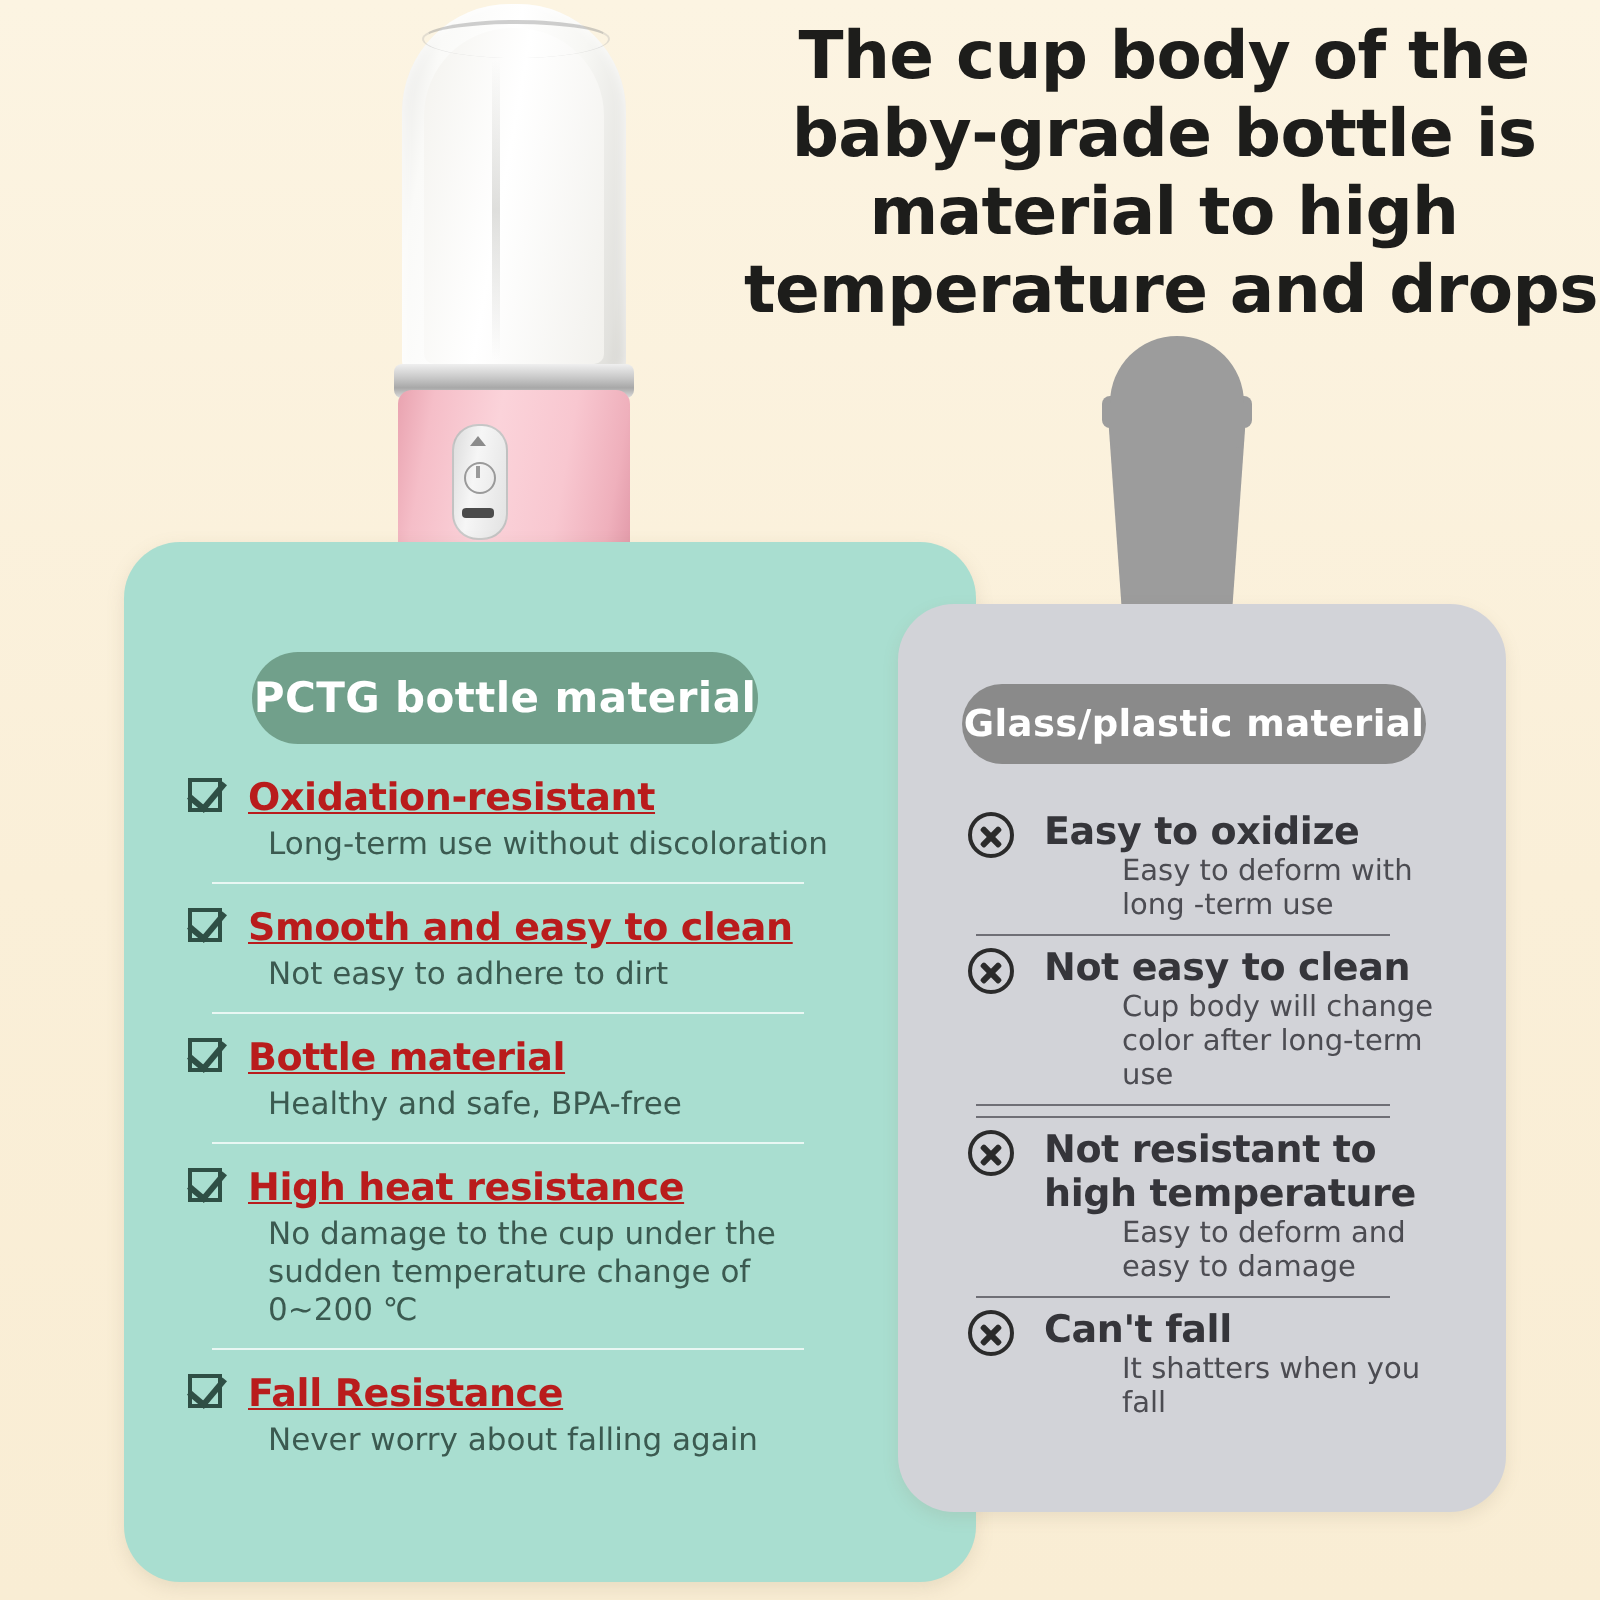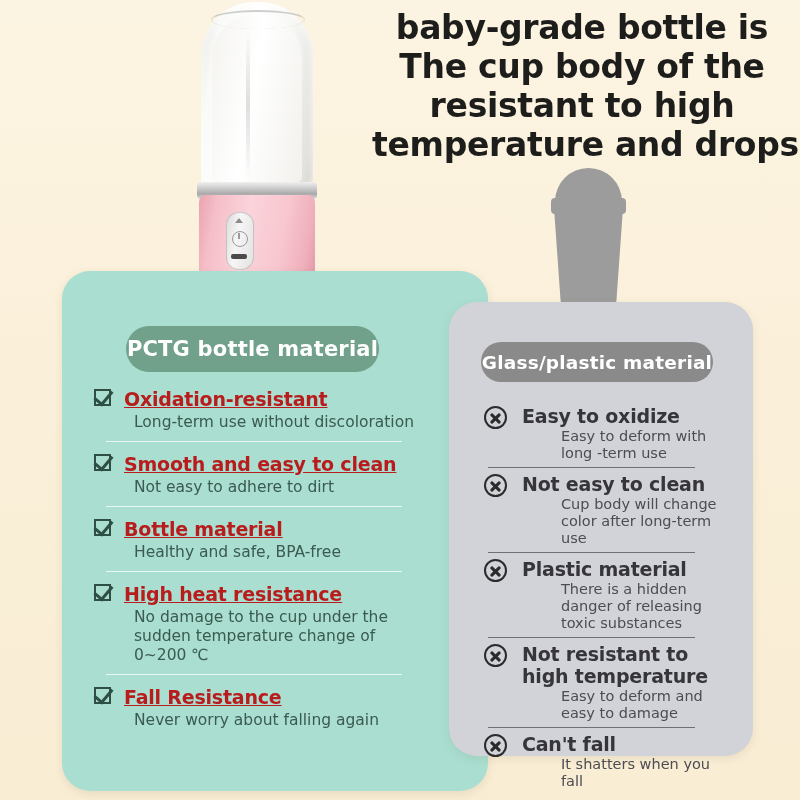--- a/index.html
+++ b/index.html
@@ -372,23 +372,23 @@
     margin: 5px 0 5px 4px;
     width: 207px;
   }
 </style>
 </head>
 <body>
 
 <div id="stage">
 
   <div class="headline">
+    <span class="hl-line">The cup body of the</span>
     <span class="hl-line">baby-grade bottle is</span>
-    <span class="hl-line">The cup body of the</span>
-    <span class="hl-line">resistant to high</span>
+    <span class="hl-line">material to high</span>
     <span class="hl-line">temperature and drops</span>
   </div>
 
   <div class="product">
     <div class="blender-cup"></div>
     <div class="cup-inner"></div>
     <div class="cup-rimline"></div>
     <div class="cup-highlight"></div>
     <div class="collar"></div>
     <div class="blender-base"></div>
@@ -459,25 +459,20 @@
       </div>
       <div class="divider-x"></div>
 
       <div class="item item-gray">
         <span class="icon-x"></span>
         <div class="item-title-x">Not easy to clean</div>
         <div class="item-sub-x">Cup body will change color after long-term use</div>
       </div>
       <div class="divider-x"></div>
 
-      <div class="item item-gray">
-        <span class="icon-x"></span>
-        <div class="item-title-x">Plastic material</div>
-        <div class="item-sub-x">There is a hidden danger of releasing toxic substances</div>
-      </div>
       <div class="divider-x"></div>
 
       <div class="item item-gray">
         <span class="icon-x"></span>
         <div class="item-title-x">Not resistant to high temperature</div>
         <div class="item-sub-x">Easy to deform and easy to damage</div>
       </div>
       <div class="divider-x"></div>
 
       <div class="item item-gray">

